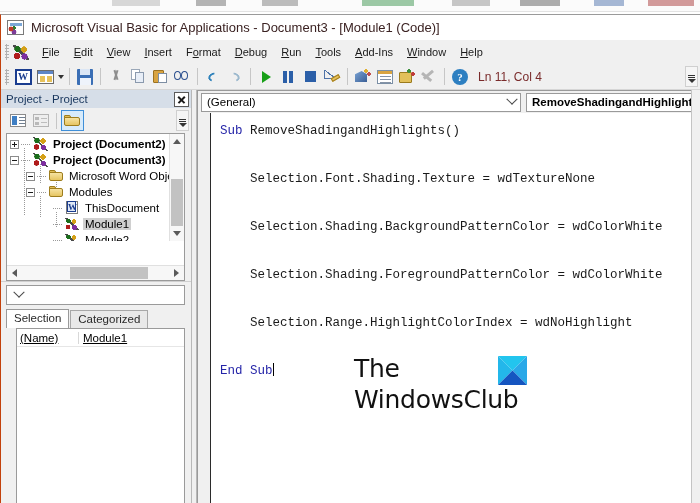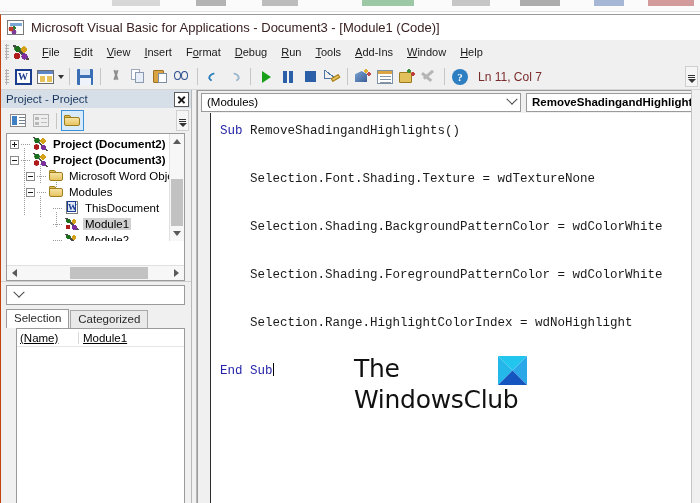--- a/index.html
+++ b/index.html
@@ -1124,21 +1124,21 @@
     <div class="tb-btn">
       <div class="g-objbrowser"></div>
     </div>
     <div class="tb-btn">
       <div class="g-toolbox"></div>
     </div>
     <div class="tb-sep"></div>
     <div class="tb-btn">
       <div class="g-help">?</div>
     </div>
-    <div class="pos-text">Ln 11, Col 7</div>
+    <div class="pos-text">Ln 11, Col 4</div>
     <div id="toolbar-overflow">
       <div class="ov-bar"></div>
       <div class="ov-bar"></div>
       <div class="ov-tri"></div>
     </div>
   </div>
 
   <div id="workspace">
 
     <div id="left-dock">
@@ -1282,21 +1282,21 @@
           </div>
         </div>
       </div>
     </div>
 
     <div id="vsplit"></div>
 
     <div id="code-window">
       <div id="code-combos">
         <div class="ccombo" id="combo-general">
-          <div class="cb-text">(Modules)</div>
+          <div class="cb-text">(General)</div>
           <div class="cb-arrow">
               <div class="chev"></div>
             </div>
         </div>
         <div class="ccombo" id="combo-proc">
           <div class="cb-text">RemoveShadingandHighlights</div>
         </div>
       </div>
 
       <div id="code-area">

